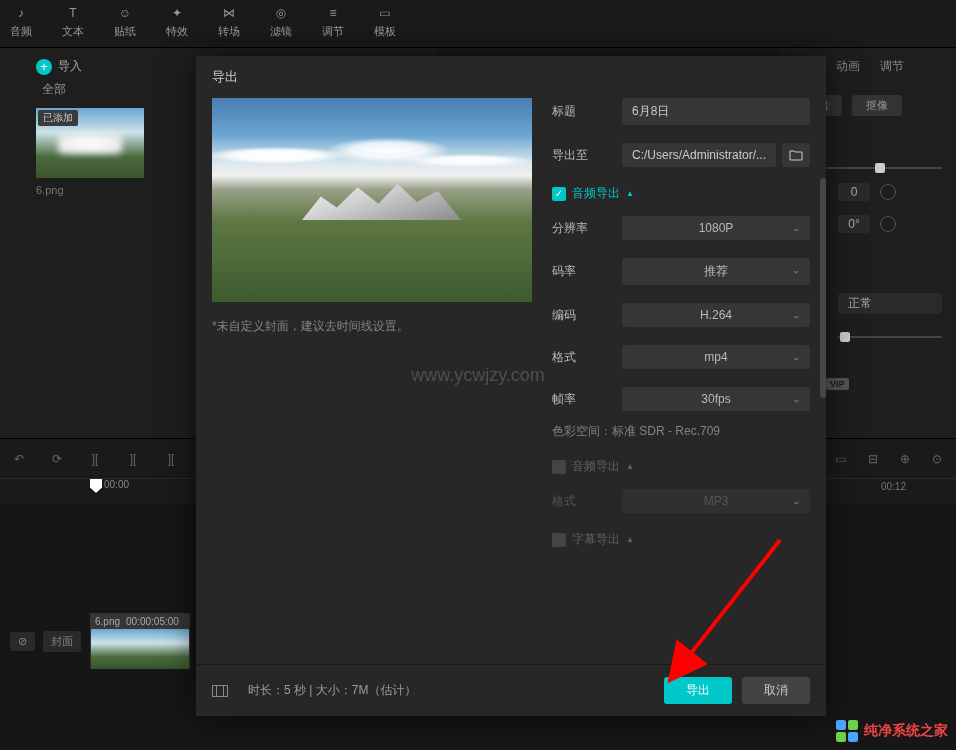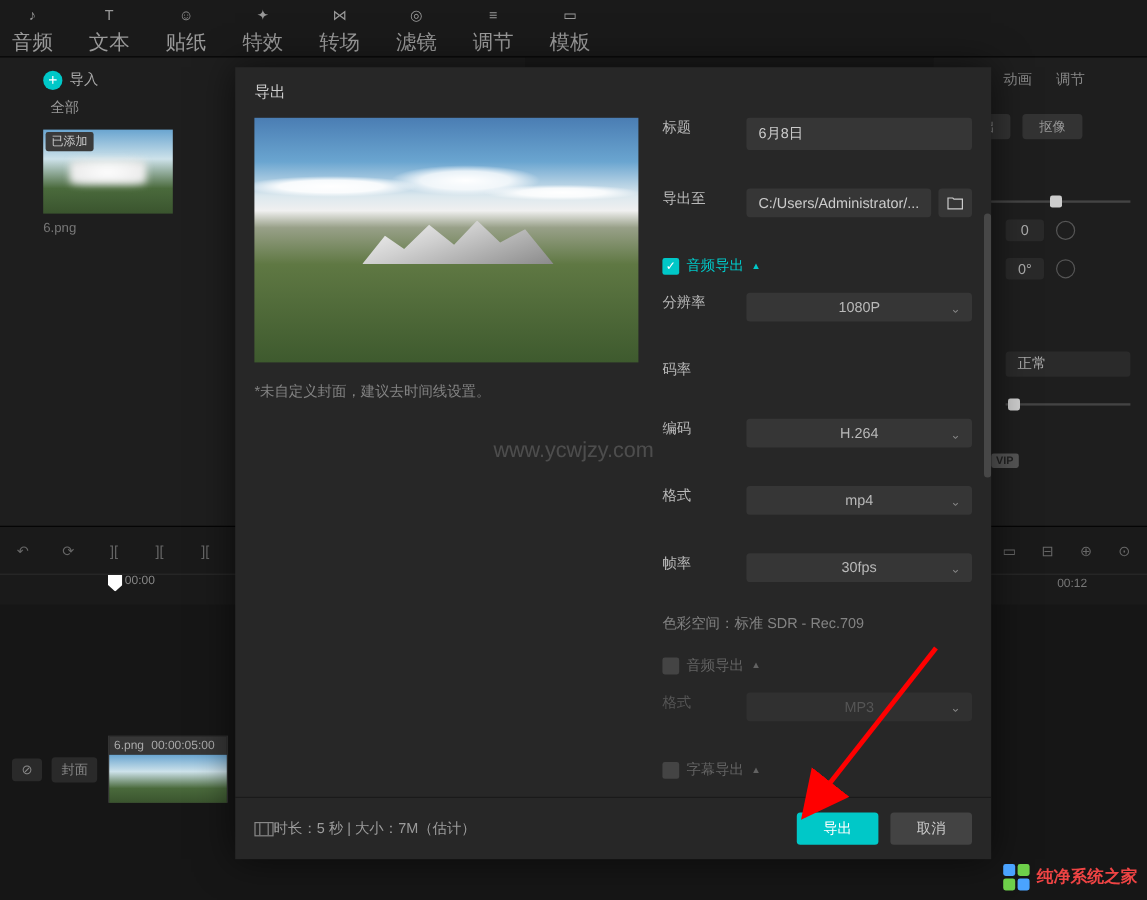--- a/index.html
+++ b/index.html
@@ -2,21 +2,21 @@
 <html><head>
 <meta charset="utf-8">
 <style>
 * { margin: 0; padding: 0; box-sizing: border-box; }
 body { background: #1a1a1a; font-family: "Microsoft YaHei", sans-serif; color: #aaa; font-size: 12px; width: 956px; height: 750px; overflow: hidden; position: relative; }
 
 
 .top-toolbar { display: flex; height: 48px; padding: 0 10px; gap: 30px; align-items: flex-start; border-bottom: 1px solid #000; }
 .tool-item { display: flex; flex-direction: column; align-items: center; gap: 2px; color: #999; padding-top: 4px; }
 .tool-icon { width: 20px; height: 18px; display: flex; align-items: center; justify-content: center; }
-.tool-label { font-size: 17px; }
+.tool-label { font-size: 11px; }
 
 .main-row { display: flex; height: 390px; }
 .media-panel { width: 438px; background: #1e1e1e; padding: 10px 10px 0 36px; }
 .import-row { display: flex; align-items: center; gap: 6px; margin-bottom: 6px; }
 .plus-badge { width: 16px; height: 16px; border-radius: 50%; background: #00c8c8; color: #fff; display: flex; align-items: center; justify-content: center; font-size: 13px; }
 .all-label { color: #999; margin: 6px 0 10px 6px; }
 .thumb-card { width: 120px; position: relative; }
 .thumb-img { width: 108px; height: 70px; background: linear-gradient(to bottom, #6aa5d0 0%, #cde2ea 35%, #4a6a3c 70%, #3a542e 100%); position: relative; overflow: hidden; }
 .thumb-img::before { content: ""; position: absolute; top: 35%; left: 20%; width: 60%; height: 30%; background: radial-gradient(ellipse at center, #fff 0%, #e8e8e8 80%, transparent 100%); filter: blur(3px); }
 .thumb-badge { position: absolute; top: 2px; left: 2px; background: #3a3a3a; color: #ccc; font-size: 10px; padding: 1px 5px; border-radius: 2px; }
@@ -66,37 +66,37 @@
 .export-dialog { position: absolute; left: 196px; top: 56px; width: 630px; height: 660px; background: #272727; box-shadow: 0 0 30px rgba(0,0,0,.6); z-index: 50; display: flex; flex-direction: column; }
 .export-title { padding: 12px 16px; color: #ccc; font-size: 13px; }
 .export-body { display: flex; flex: 1; padding: 0 16px; gap: 20px; overflow: hidden; }
 .export-left { width: 320px; }
 .preview-img { width: 320px; height: 204px; background: linear-gradient(to bottom, #4a7db3 0%, #6aa5d0 18%, #dce8ee 32%, #f0f0f0 38%, #98a088 45%, #5f7843 60%, #3e5a2e 100%); position: relative; overflow: hidden; }
 .preview-img .clouds { position: absolute; top: 18%; left: 0; width: 100%; height: 25%; background: radial-gradient(ellipse at 20% 40%, #fff 0%, rgba(255,255,255,.9) 12%, transparent 20%), radial-gradient(ellipse at 55% 30%, #fff 0%, rgba(255,255,255,.8) 15%, transparent 25%), radial-gradient(ellipse at 80% 50%, #fff 0%, rgba(255,255,255,.85) 10%, transparent 18%); }
 .preview-img .mountains { position: absolute; top: 42%; left: 28%; width: 50%; height: 18%; background: linear-gradient(160deg, #f8f8f8 0%, #d0d0d0 40%, #8a8a8a 100%); clip-path: polygon(0 100%, 12% 35%, 22% 65%, 35% 10%, 48% 55%, 60% 0%, 72% 50%, 85% 20%, 100% 100%); }
 .preview-note { color: #838383; font-size: 12px; margin-top: 16px; }
 
 .export-right { flex: 1; position: relative; padding-right: 16px; }
-.ex-row { display: flex; margin-bottom: 32px; }
+.ex-row { display: flex; align-items: center; margin-bottom: 18px; }
 .ex-label { width: 70px; color: #b9b9b9; font-size: 12px; }
 .ex-input { flex: 1; background: #363636; padding: 5px 10px; color: #ccc; border-radius: 3px; font-size: 12px; }
 .ex-path-wrap { flex: 1; display: flex; gap: 6px; }
 .ex-folder { width: 28px; background: #363636; border-radius: 3px; display: flex; align-items: center; justify-content: center; }
 .ex-section { display: flex; align-items: center; gap: 6px; color: #00c8c8; font-size: 12px; margin: 18px 0 14px; }
 .ex-checkbox { width: 14px; height: 14px; background: #00c8c8; border-radius: 2px; display: flex; align-items: center; justify-content: center; color: #fff; font-size: 10px; }
 .ex-checkbox.off { background: #444; }
 .ex-section.disabled { color: #626262; }
 .ex-select { flex: 1; background: #363636; padding: 5px 10px; color: #b9b9b9; border-radius: 3px; display: flex; justify-content: center; position: relative; font-size: 12px; }
 .ex-select.disabled { background: #303030; color: #555; }
 .ex-select::after { content: "⌃"; position: absolute; right: 10px; top: 6px; transform: rotate(180deg); color: #888; font-size: 10px; }
 .ex-static { color: #838383; font-size: 12px; margin-left: 70px; margin-top: -6px; margin-bottom: 10px; }
 .ex-scroll { position: absolute; right: 0; top: 80px; width: 6px; height: 220px; background: #474747; border-radius: 3px; }
 
 .export-footer { height: 52px; border-top: 1px solid #1a1a1a; display: flex; align-items: center; justify-content: space-between; padding: 0 16px; }
-.footer-info { display: flex; align-items: center; gap: 0; color: #9b9b9b; font-size: 12px; }
+.footer-info { display: flex; align-items: center; gap: 20px; color: #9b9b9b; font-size: 12px; }
 .film-icon { width: 16px; height: 12px; border: 1px solid #888; position: relative; }
 .film-icon::before, .film-icon::after { content: ""; position: absolute; width: 1px; height: 100%; background: #888; }
 .film-icon::before { left: 3px; } .film-icon::after { right: 3px; }
 .footer-btns { display: flex; gap: 10px; }
 .btn { padding: 5px 22px; border-radius: 3px; font-size: 12px; cursor: pointer; }
 .btn-primary { background: #00c8c8; color: #fff; }
 .btn-default { background: #434343; color: #ccc; }
 
 
 .arrow-anno { position: absolute; left: 640px; top: 530px; z-index: 60; pointer-events: none; }
@@ -290,20 +290,23 @@
       </div>
 
       <div class="ex-row">
         <div class="ex-label">分辨率</div>
         <div class="ex-select">
             <span>1080P</span>
           </div>
       </div>
       <div class="ex-row">
         <div class="ex-label">码率</div>
+        <div class="ex-select">
+            <span>推荐</span>
+          </div>
       </div>
       <div class="ex-row">
         <div class="ex-label">编码</div>
         <div class="ex-select">
             <span>H.264</span>
           </div>
       </div>
       <div class="ex-row">
         <div class="ex-label">格式</div>
         <div class="ex-select">

